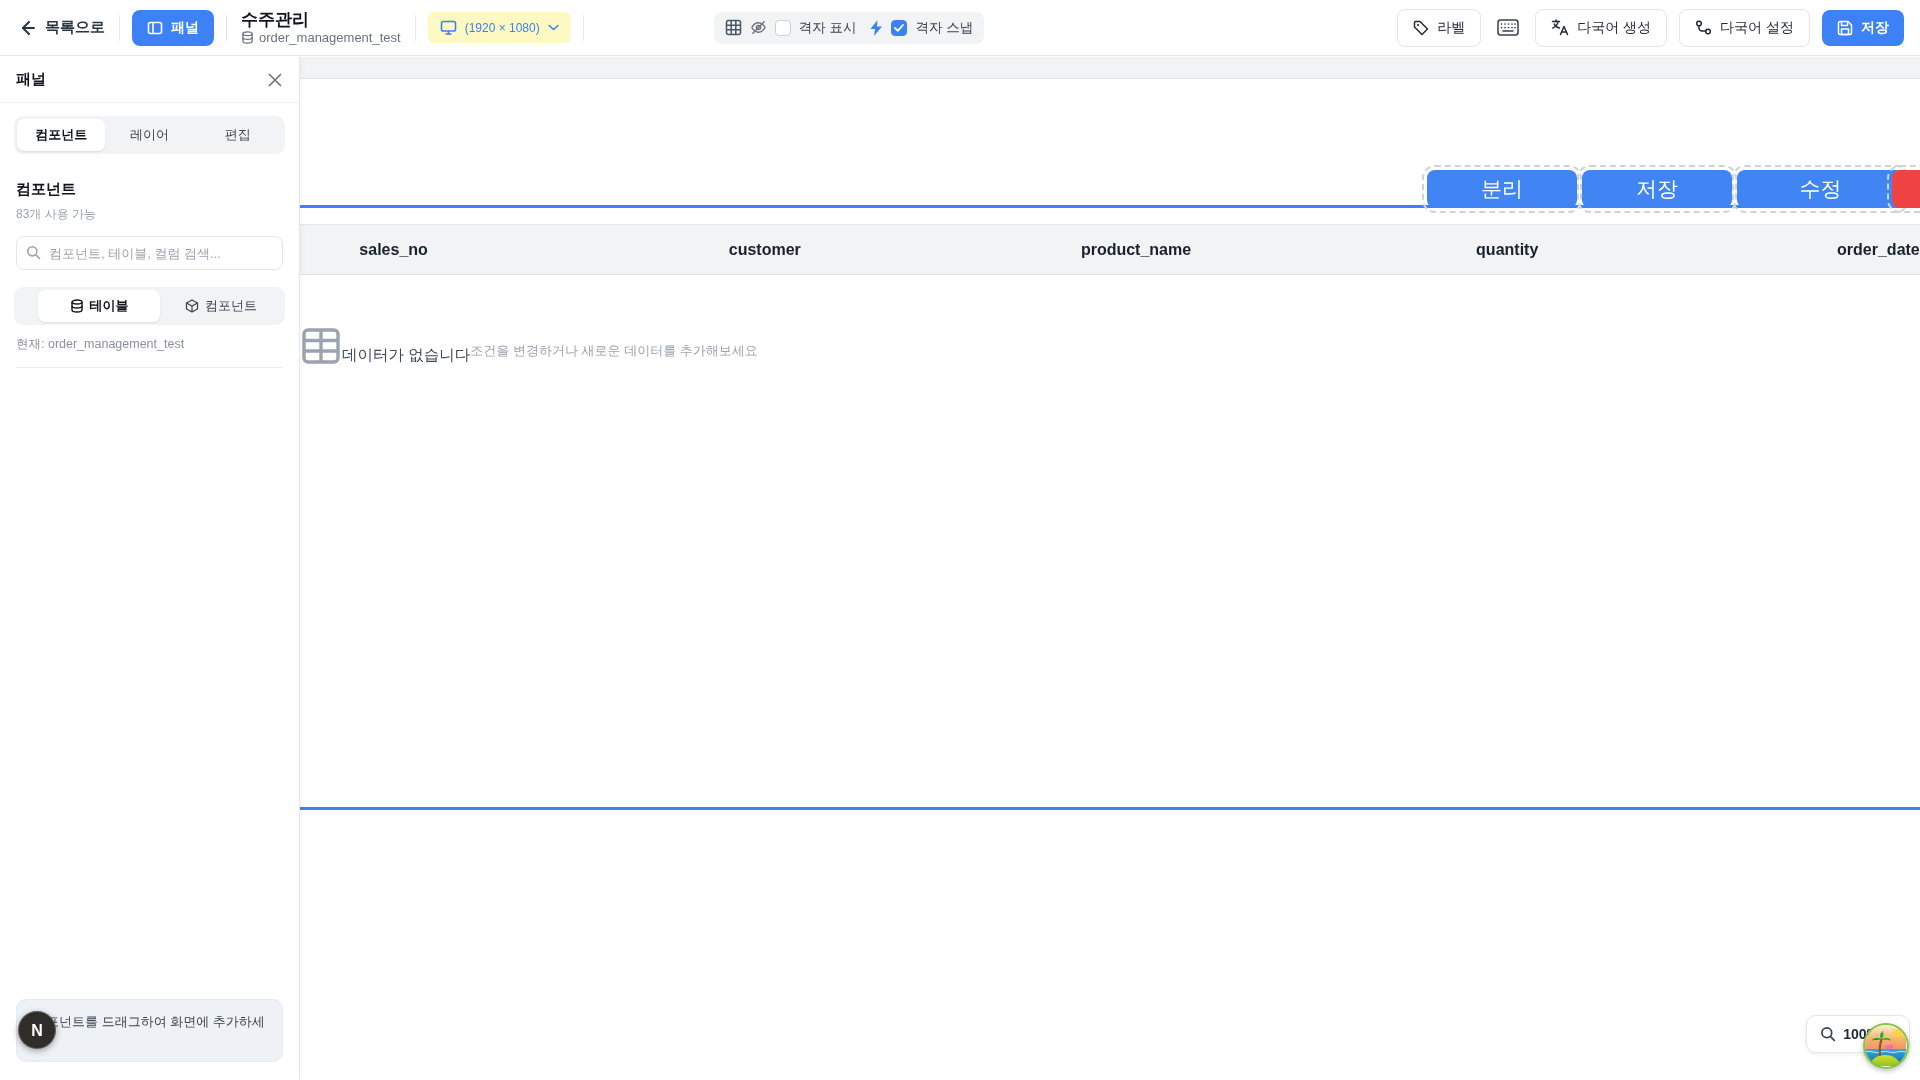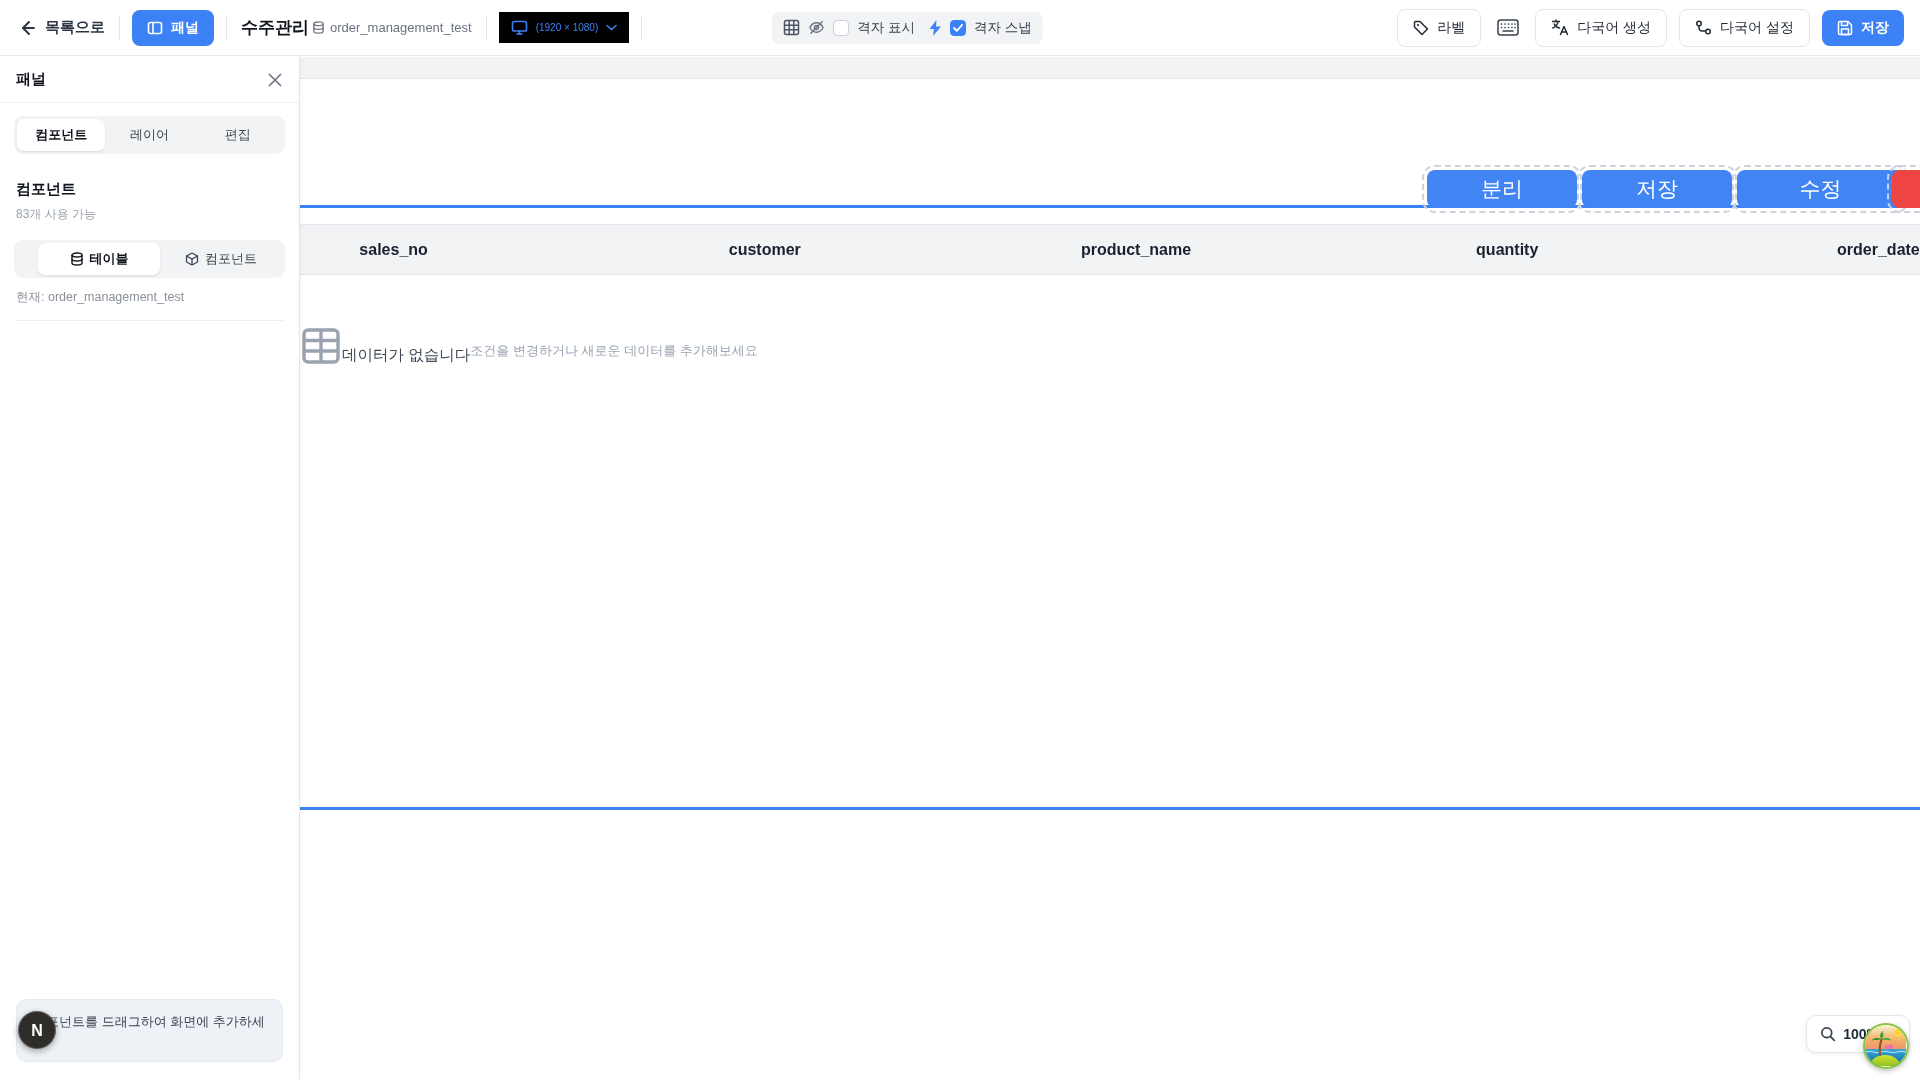--- a/index.html
+++ b/index.html
@@ -8,25 +8,25 @@
   svg{display:block;}
 
   
   .toolbar{position:absolute;top:0;left:0;right:0;height:56px;background:#fff;
     border-bottom:1px solid #e7e9ec;display:flex;align-items:center;padding:0 16px;gap:12px;z-index:40;box-sizing:border-box;}
   .tb-ghost{display:flex;align-items:center;gap:9px;color:#2b3442;font-size:15px;font-weight:600;cursor:pointer;background:none;border:none;padding:4px 2px;}
   .v-div{width:1px;height:26px;background:#e6e8eb;}
   .btn{display:flex;align-items:center;gap:8px;border-radius:8px;font-size:14px;font-weight:600;cursor:pointer;border:none;box-sizing:border-box;}
   .btn-primary{background:#3c82f6;color:#fff;padding:9px 15px;}
   .btn-outline{background:#fff;color:#242b36;border:1px solid #e2e5e9;padding:9px 15px;font-weight:500;}
-  .title-block{display:flex;flex-direction:row;justify-content:flex-end;gap:3px;margin:0 2px;}
+  .title-block{display:flex;flex-direction:column;justify-content:flex-end;gap:3px;margin:0 2px;}
   .page-title{font-size:17px;font-weight:700;color:#10141c;line-height:1;}
   .page-sub{display:flex;align-items:center;gap:5px;font-size:13px;color:#6b7280;line-height:1;}
-  .size-pill{display:flex;align-items:center;gap:8px;background:#000000;color:#3b82f6;
-    border-radius:0;padding:8px 12px;font-size:10px;font-weight:500;cursor:pointer;}
+  .size-pill{display:flex;align-items:center;gap:8px;background:#fef9c3;color:#3b82f6;
+    border-radius:6px;padding:8px 12px;font-size:12px;font-weight:500;cursor:pointer;}
   .grid-pill{display:flex;align-items:center;gap:8px;background:#f1f3f5;border-radius:8px;
     padding:7px 11px;margin-left:118px;color:#3b4350;font-size:13.5px;}
   .cbx{width:16px;height:16px;border-radius:4px;box-sizing:border-box;cursor:pointer;}
   .cbx-off{background:#fff;border:1.5px solid #c9d0d9;}
   .cbx-on{background:#3c82f6;border:1.5px solid #3c82f6;display:flex;align-items:center;justify-content:center;}
   .tb-right{margin-left:auto;display:flex;align-items:center;gap:12px;}
   .icon-btn{background:none;border:none;padding:4px;cursor:pointer;color:#394150;}
 
   
   .gray-band{position:absolute;top:57px;left:0;right:0;height:21px;background:#f1f3f4;border-bottom:1px solid #e2e4e8;z-index:1;}
@@ -262,20 +262,29 @@
 
     <div class="seg">
       <div class="seg-item active">컴포넌트</div>
       <div class="seg-item">레이어</div>
       <div class="seg-item">편집</div>
     </div>
 
     <div class="panel-section">
       <div class="sec-title">컴포넌트</div>
       <div class="sec-count">83개 사용 가능</div>
+      <div class="search-wrap">
+        <span class="mag">
+          <svg width="15" height="15" viewBox="0 0 15 15" fill="none" stroke="#9aa3af" stroke-width="1.6" stroke-linecap="round">
+              <circle cx="6.3" cy="6.3" r="4.6"></circle>
+              <path d="M10 10 L13.5 13.5"></path>
+            </svg>
+        </span>
+        <input type="text" placeholder="컴포넌트, 테이블, 컬럼 검색..." style="">
+      </div>
     </div>
 
     <div class="seg small">
       <div class="seg-item active">
         <span>
           <svg width="14" height="14" viewBox="0 0 14 14" fill="none" stroke="#10141c" stroke-width="1.4">
               <ellipse cx="7" cy="3" rx="5" ry="2"></ellipse>
               <path d="M2 3 V11 C2 12.1 4.2 13 7 13 C9.8 13 12 12.1 12 11 V3"></path>
               <path d="M2 7 C2 8.1 4.2 9 7 9 C9.8 9 12 8.1 12 7"></path>
             </svg>

